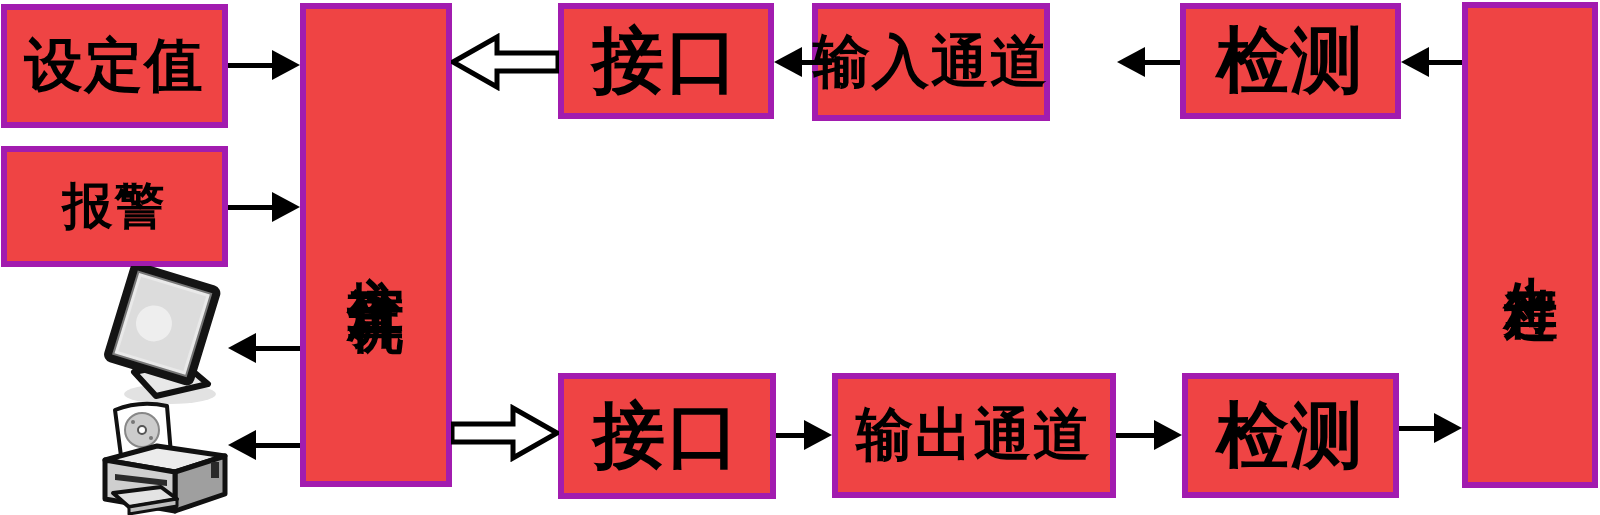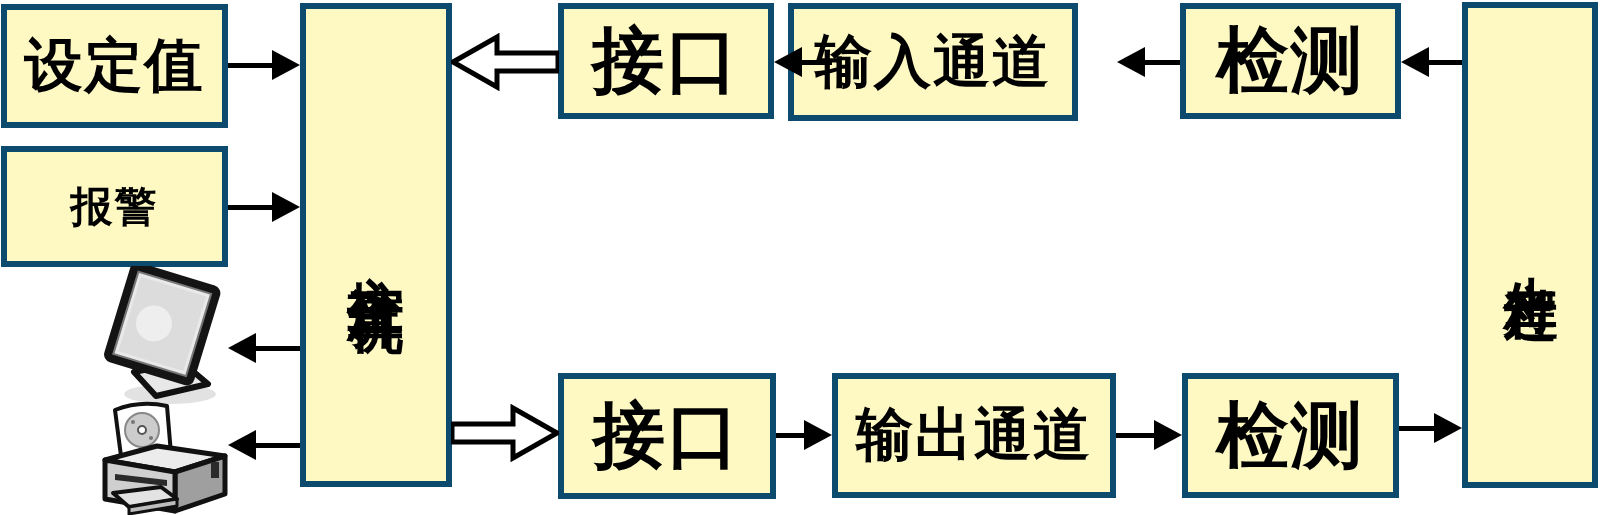--- a/index.html
+++ b/index.html
@@ -7,22 +7,22 @@
   .canvas {
     position:relative;
     width:1600px; height:515px;
     background:#ffffff;
     overflow:hidden;
     font-family:"DejaVu Sans","Liberation Sans",sans-serif;
     color:#000;
   }
   .box {
     position:absolute;
-    border:6px solid #0c4a6e;
-    background:#fef9c3;
+    border:6px solid #a21caf;
+    background:#ef4444;
     display:flex;
     align-items:center;
     justify-content:center;
     font-weight:bold;
     color:#000;
   }
   .h-text { font-size:72px; letter-spacing:2px; white-space:nowrap; }
   .v-box  { }
   .v-text {
     writing-mode:vertical-rl;
@@ -57,32 +57,32 @@
 </head>
 <body>
 
 <div class="canvas">
 
   <div class="box" style="left:1px; top:4px; width:227px; height:124px;">
     <span class="h-text" style="font-size:58px;">设定值</span>
   </div>
 
   <div class="box" style="left:1px; top:146px; width:227px; height:121px;">
-    <span class="h-text" style="font-size:42px;">报警</span>
+    <span class="h-text" style="font-size:50px;">报警</span>
   </div>
 
   <div class="box v-box" style="left:300px; top:3px; width:152px; height:484px;">
     <span class="v-text">主控计算机</span>
   </div>
 
   <div class="box" style="left:558px; top:3px; width:216px; height:116px;">
     <span class="h-text">接口</span>
   </div>
 
-  <div class="box" style="left:788px; top:3px; width:290px; height:118px;">
+  <div class="box" style="left:812px; top:3px; width:238px; height:118px;">
     <span class="h-text" style="font-size:57px;">输入通道</span>
   </div>
 
   <div class="box" style="left:1180px; top:3px; width:221px; height:116px;">
     <span class="h-text">检测</span>
   </div>
 
   <div class="box v-box" style="left:1462px; top:2px; width:136px; height:486px;">
     <span class="v-text" style="font-size:54px;">生产过程</span>
   </div>

